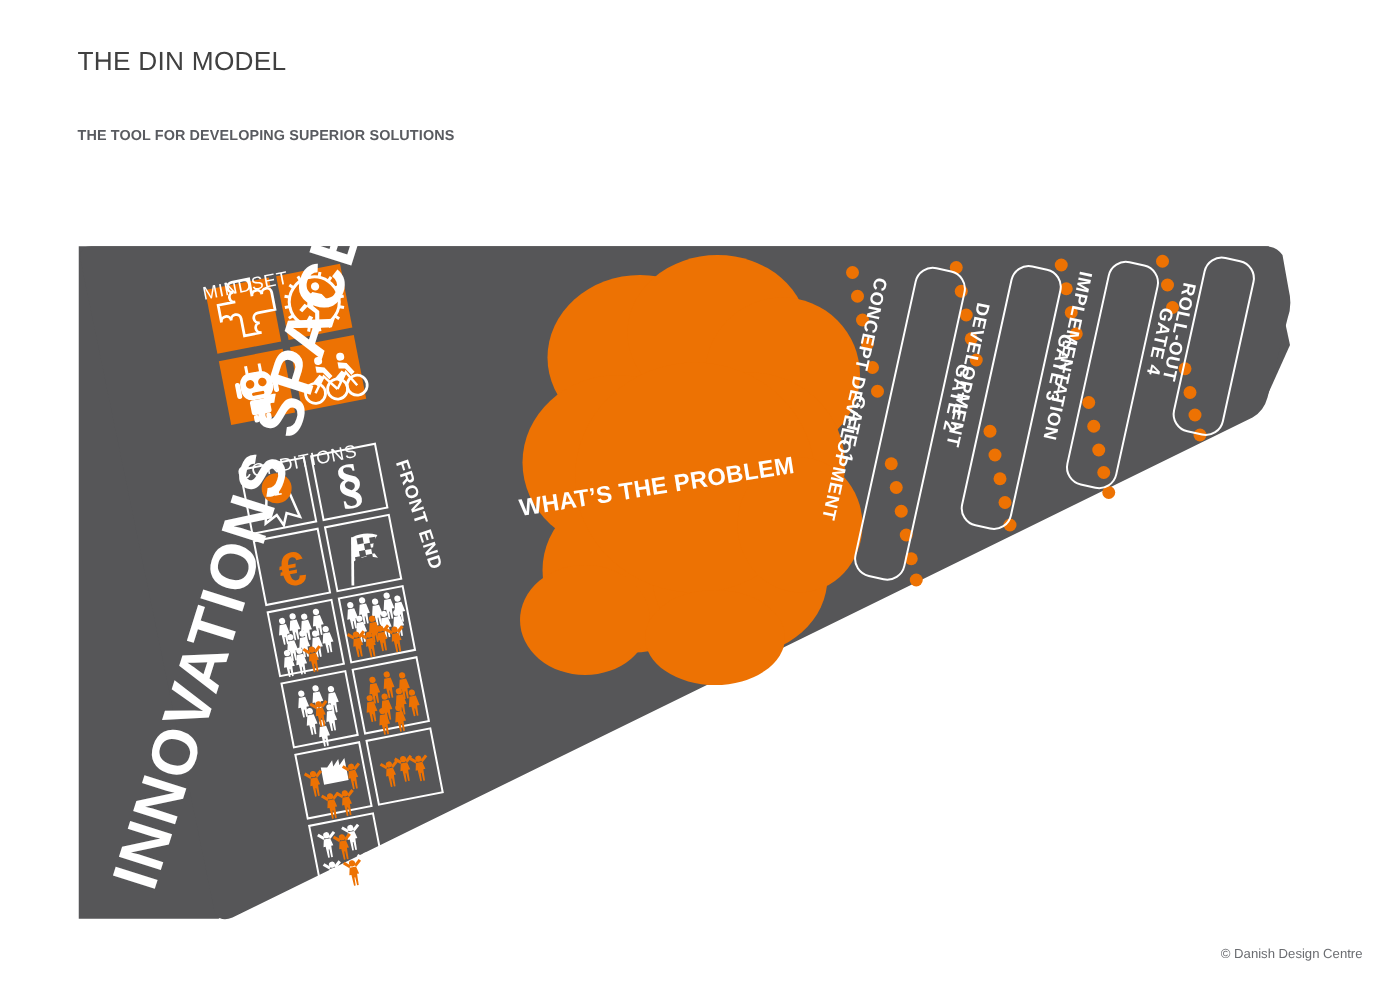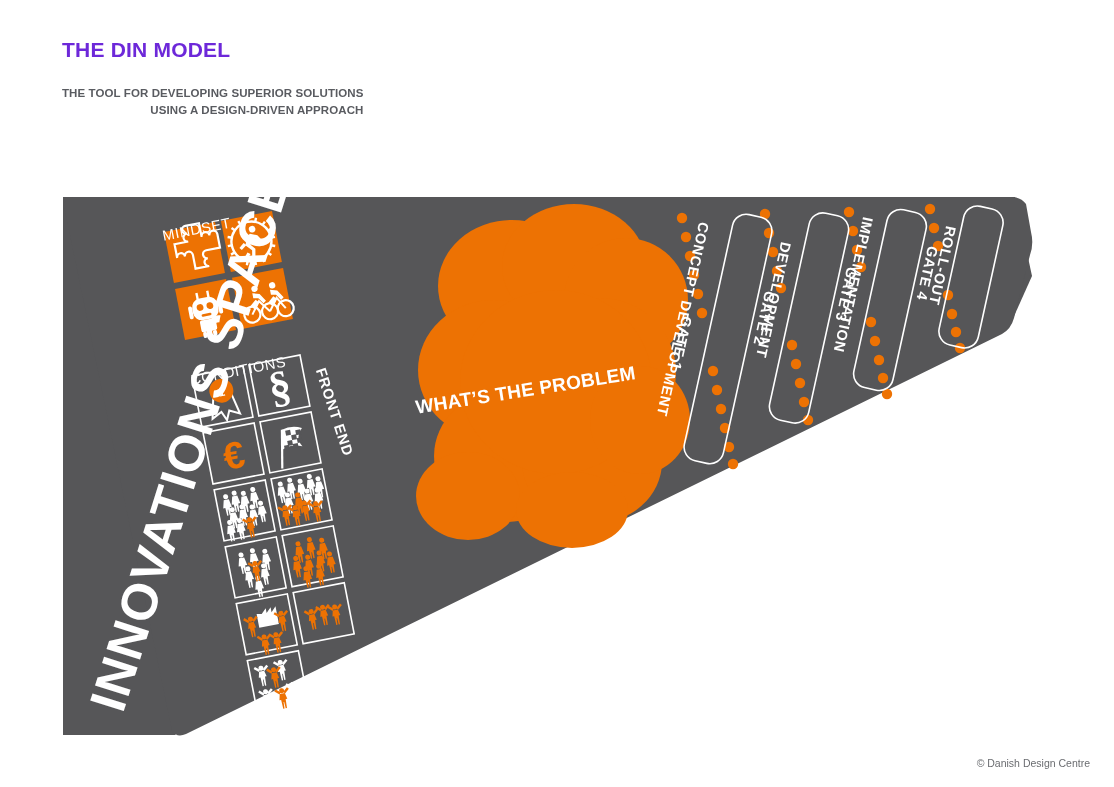--- a/index.html
+++ b/index.html
@@ -8,27 +8,27 @@
     width: 1114px; height: 787px;
     background: #ffffff;
     font-family: "Liberation Sans", sans-serif;
     overflow: hidden;
     position: relative;
   }
 
   
   #header { position: absolute; left: 62px; top: 38px; }
   #main-title {
-    font-size: 21px; font-weight: bold; letter-spacing: 0.2px;
-    color: #6d28d9; margin: 0 0 0 0; line-height: 1.1;
+    font-size: 21px; font-weight: normal; letter-spacing: 0.2px;
+    color: #404040; margin: 0 0 0 0; line-height: 1.1;
   }
   #subtitle {
-    margin-top: 24px;
+    margin-top: 40px;
     font-size: 11.5px; font-weight: bold; color: #595B60;
-    line-height: 1.45; letter-spacing: 0.1px; text-align: right;
+    line-height: 1.45; letter-spacing: 0.1px;
   }
 
   
   #diagram { position: absolute; left: 0; top: 0; width: 1114px; height: 787px; }
   #diagram svg { position: absolute; left: 0; top: 0; }
 
   
   .ov { position: absolute; left: 0; top: 0; width: 1114px; height: 787px; pointer-events: none; }
   .ov > * { pointer-events: auto; }
 
@@ -86,21 +86,20 @@
     padding-left: 46px;
   }
 </style>
 </head>
 <body>
 
 <div id="header">
   <h1 id="main-title">THE DIN MODEL</h1>
   <div id="subtitle">
     <div>THE TOOL FOR DEVELOPING SUPERIOR SOLUTIONS</div>
-    <div>USING A DESIGN-DRIVEN APPROACH</div>
   </div>
 </div>
 
 <div id="diagram">
 
   <svg width="1114" height="787" viewBox="0 0 1114 787">
     <defs>
 
       <g id="g-puzzle">
         <path d="M8 14 h14 a4 4 0 0 1 0 -8 a4 4 0 0 1 0 -8 h14 v14 a4 4 0 0 1 8 0 a4 4 0 0 1 8 0 v14 h-14 a4 4 0 0 0 0 8 a4 4 0 0 0 0 8 h-14 v-14 a4 4 0 0 0 -8 0 a4 4 0 0 0 -8 0 z" fill="none" stroke="#fff" stroke-width="2.2"></path>

